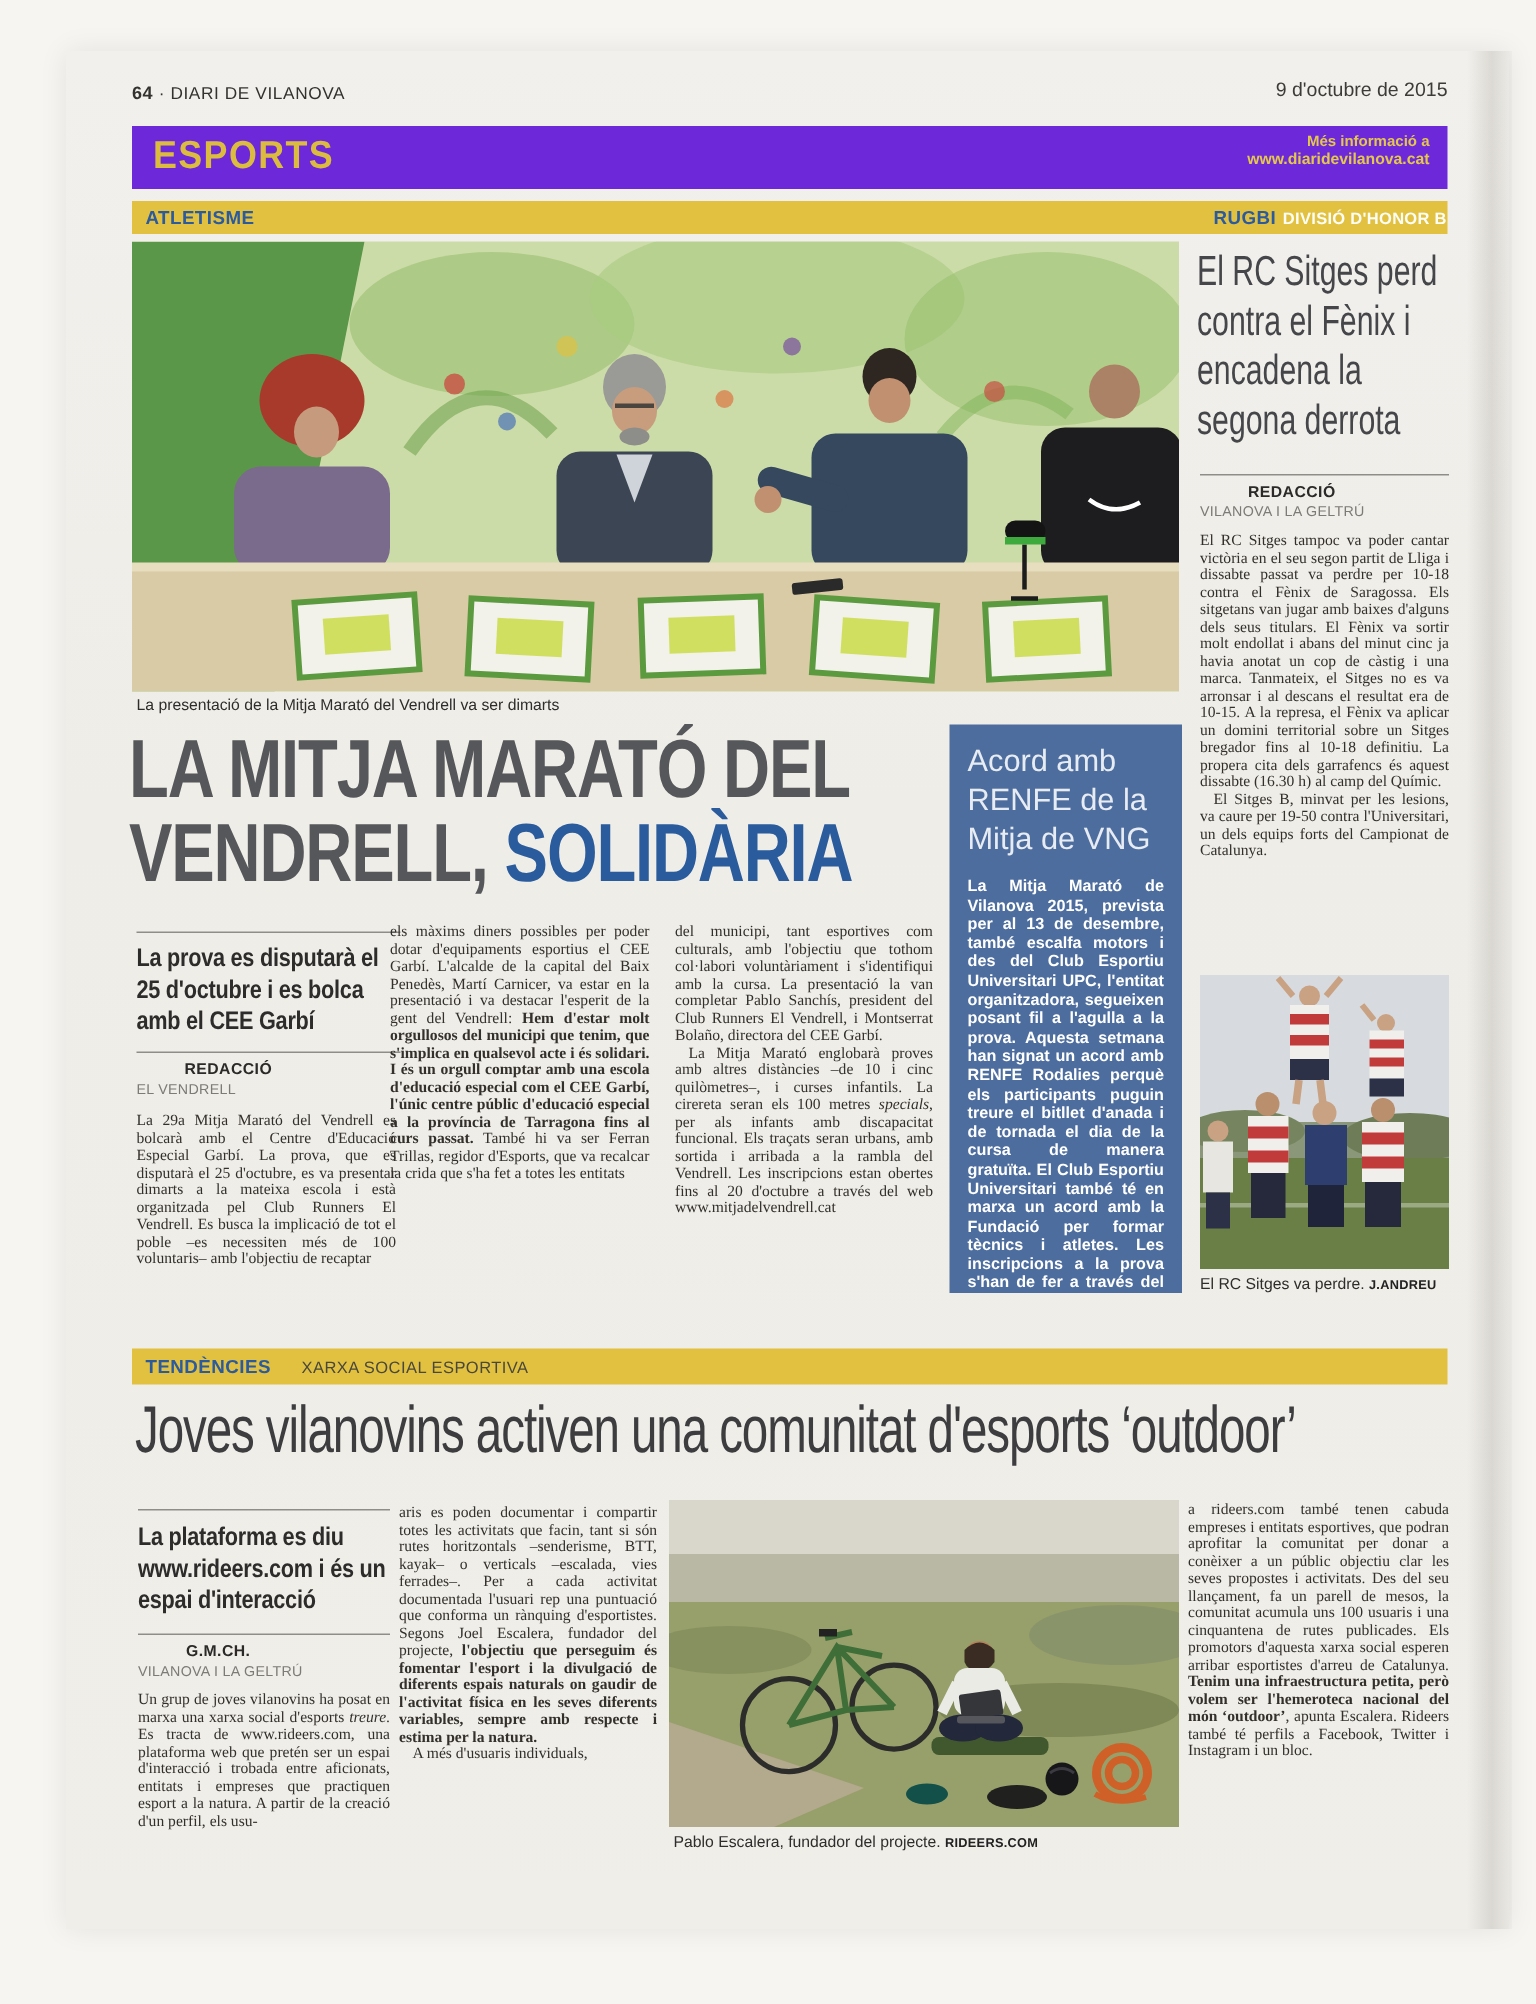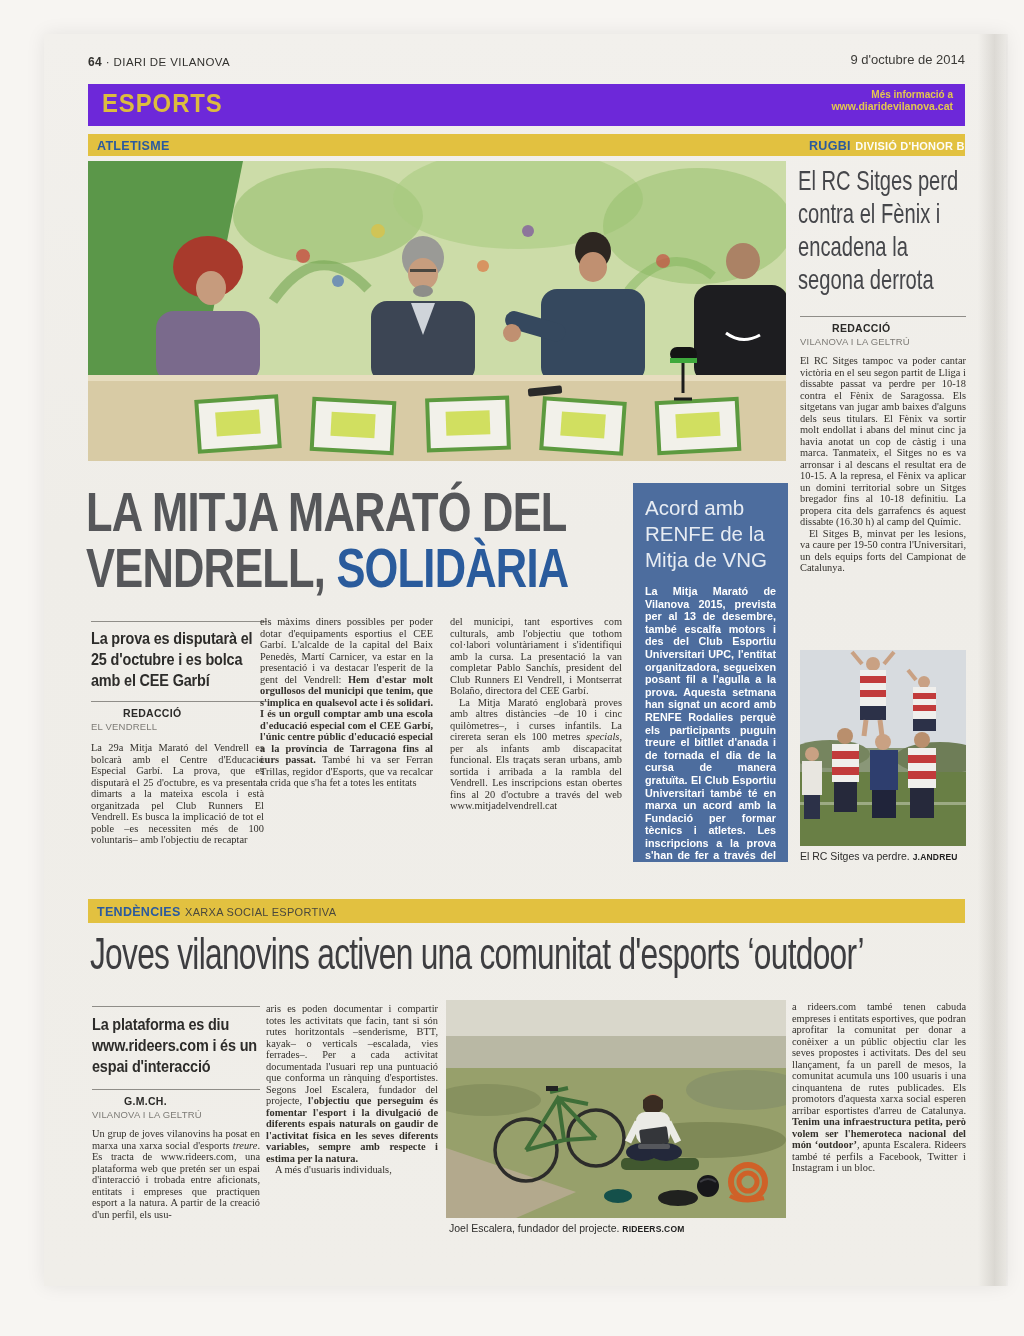--- a/index.html
+++ b/index.html
@@ -19,21 +19,21 @@
   .b{font-weight:bold;}
   .i{font-style:italic;}
   .rule{height:1px;background:#8f8d88;}
   .byline-name{font-weight:bold;font-size:10.5px;color:#2b2a28;letter-spacing:.3px;padding-left:32px;}
   .byline-place{font-size:9.5px;color:#7d7b76;letter-spacing:.2px;}
   .caption{font-size:10.5px;color:#2e2d2b;}
   .credit{font-weight:bold;font-size:8.5px;color:#222;letter-spacing:.2px;}
   .kicker{background:#e2c140;height:22px;line-height:22px;}
   .kicker .blue{color:#2b5a9e;font-weight:bold;font-size:12.5px;letter-spacing:.3px;padding-left:9px;}
   .kicker .white{color:#fdfdf8;font-size:11px;font-weight:bold;letter-spacing:.2px;}
-  .kicker .dark{color:#4a483c;font-size:11px;letter-spacing:.3px;}
+  .kicker .dark{color:#4a483c;font-size:11px;letter-spacing:.3px;margin-left:16px;}
 
   
   #folio{left:88px;top:55px;font-size:11.5px;color:#33322f;letter-spacing:.4px;}
   #folio .num{font-weight:bold;font-size:12px;}
   #issue-date{left:760px;top:52px;width:205px;text-align:right;font-size:13px;color:#3c3b38;}
   #banner{left:88px;top:84px;width:877px;height:42px;background:#6d28d9;}
   #banner-title{left:14px;top:4px;font-size:26px;font-weight:bold;color:#dcbc3e;letter-spacing:1px;
                 transform:scaleX(.92);transform-origin:0 0;}
   #banner-info{right:12px;top:5px;text-align:right;color:#e4c84d;}
   #banner-info .l1{font-size:10px;font-weight:bold;}
@@ -100,21 +100,21 @@
 <body>
 
 <div id="canvas">
   <div id="paper"></div>
   <div id="fold"></div>
 
   <div id="folio" class="abs">
     <span class="num">64</span>
     <span>· DIARI DE VILANOVA</span>
   </div>
-  <div id="issue-date" class="abs">9 d'octubre de 2014</div>
+  <div id="issue-date" class="abs">9 d'octubre de 2015</div>
 
   <div id="banner" class="abs">
     <div id="banner-title" class="abs">ESPORTS</div>
     <div id="banner-info" class="abs">
       <div class="l1">Més informació a</div>
       <div class="l2">www.diaridevilanova.cat</div>
     </div>
   </div>
 
   <div id="kicker-ath" class="abs kicker">
@@ -174,20 +174,21 @@
         <rect x="473" y="252" width="44" height="24" transform="rotate(4 495 265)"></rect>
         <rect x="588" y="252" width="44" height="24" transform="rotate(-3 610 265)"></rect>
       </g>
       <line x1="595" y1="232" x2="595" y2="202" stroke="#1c1c1c" stroke-width="3"></line>
       <line x1="586" y1="238" x2="604" y2="238" stroke="#1c1c1c" stroke-width="3"></line>
       <rect x="582" y="186" width="27" height="14" rx="7" fill="#141414"></rect>
       <rect x="582" y="197" width="27" height="5" fill="#3ea93c"></rect>
       <rect x="440" y="226" width="34" height="8" rx="2" fill="#2a2a2a" transform="rotate(-6 457 230)"></rect>
     </svg>
   </div>
+  <div id="caption1" class="abs caption">La presentació de la Mitja Marató del Vendrell va ser dimarts</div>
 
   <div id="headline1" class="abs">
     <div>LA MITJA MARATÓ DEL</div>
     <div><span>VENDRELL, </span><span class="blue">SOLIDÀRIA</span></div>
   </div>
 
   <div id="renfe-box" class="abs">
     <div id="renfe-title">Acord amb RENFE de la Mitja de VNG</div>
     <div id="renfe-body">La Mitja Marató de Vilanova 2015, prevista per al 13 de desembre, també escalfa motors i des del Club Esportiu Universitari UPC, l'entitat organitzadora, segueixen posant fil a l'agulla a la prova. Aquesta setmana han signat un acord amb RENFE Rodalies perquè els participants puguin treure el bitllet d'anada i de tornada el dia de la cursa de manera gratuïta. El Club Esportiu Universitari també té en marxa un acord amb la Fundació per formar tècnics i atletes. Les inscripcions a la prova s'han de fer a través del web www.mitjavilanova.cat.</div>
   </div>
@@ -330,19 +331,19 @@
       <g stroke="#cf6128" fill="none">
         <circle cx="302" cy="182" r="17" stroke-width="6"></circle>
         <circle cx="302" cy="182" r="9" stroke-width="5"></circle>
         <path d="M284,196 q14,8 34,2" stroke-width="4"></path>
       </g>
       <ellipse cx="232" cy="198" rx="20" ry="8" fill="#20211f"></ellipse>
       <ellipse cx="172" cy="196" rx="14" ry="7" fill="#14504a"></ellipse>
     </svg>
   </div>
   <div id="caption3" class="abs caption">
-    <span>Joel Escalera, fundador del projecte. </span><span class="credit">RIDEERS.COM</span>
+    <span>Pablo Escalera, fundador del projecte. </span><span class="credit">RIDEERS.COM</span>
   </div>
 
   <div id="tr-colC" class="abs serif body-text">
     <p><span>a rideers.com també tenen cabuda empreses i entitats esportives, que podran aprofitar la comunitat per donar a conèixer a un públic objectiu clar les seves propostes i activitats. Des del seu llançament, fa un parell de mesos, la comunitat acumula uns 100 usuaris i una cinquantena de rutes publicades. Els promotors d'aquesta xarxa social esperen arribar esportistes d'arreu de Catalunya. </span><span class="b">Tenim una infraestructura petita, però volem ser l'hemeroteca nacional del món ‘outdoor’</span><span>, apunta Escalera. Rideers també té perfils a Facebook, Twitter i Instagram i un bloc.</span></p>
   </div>
 </div>
 
 </body></html>

